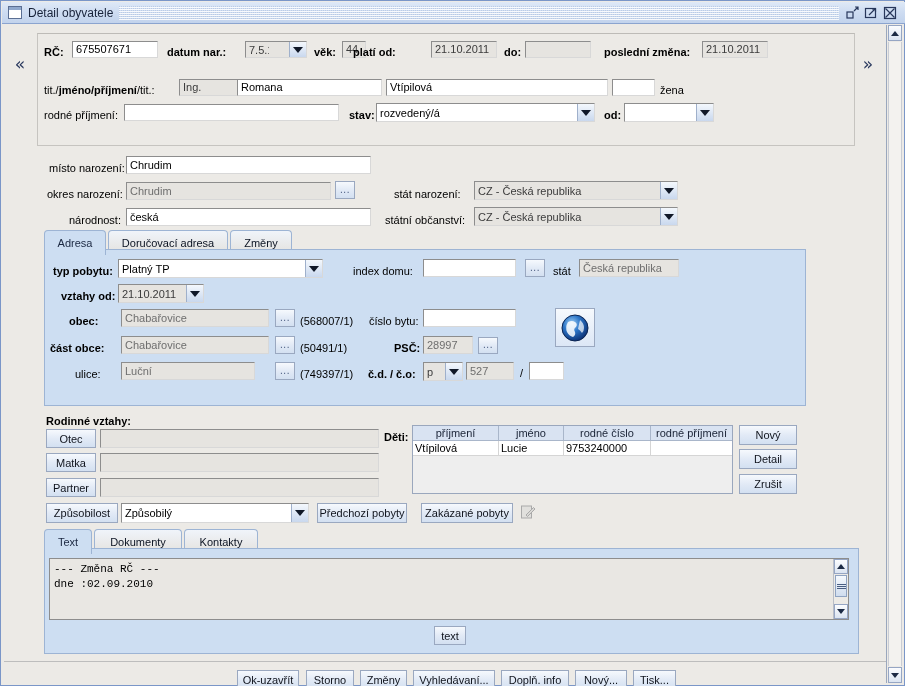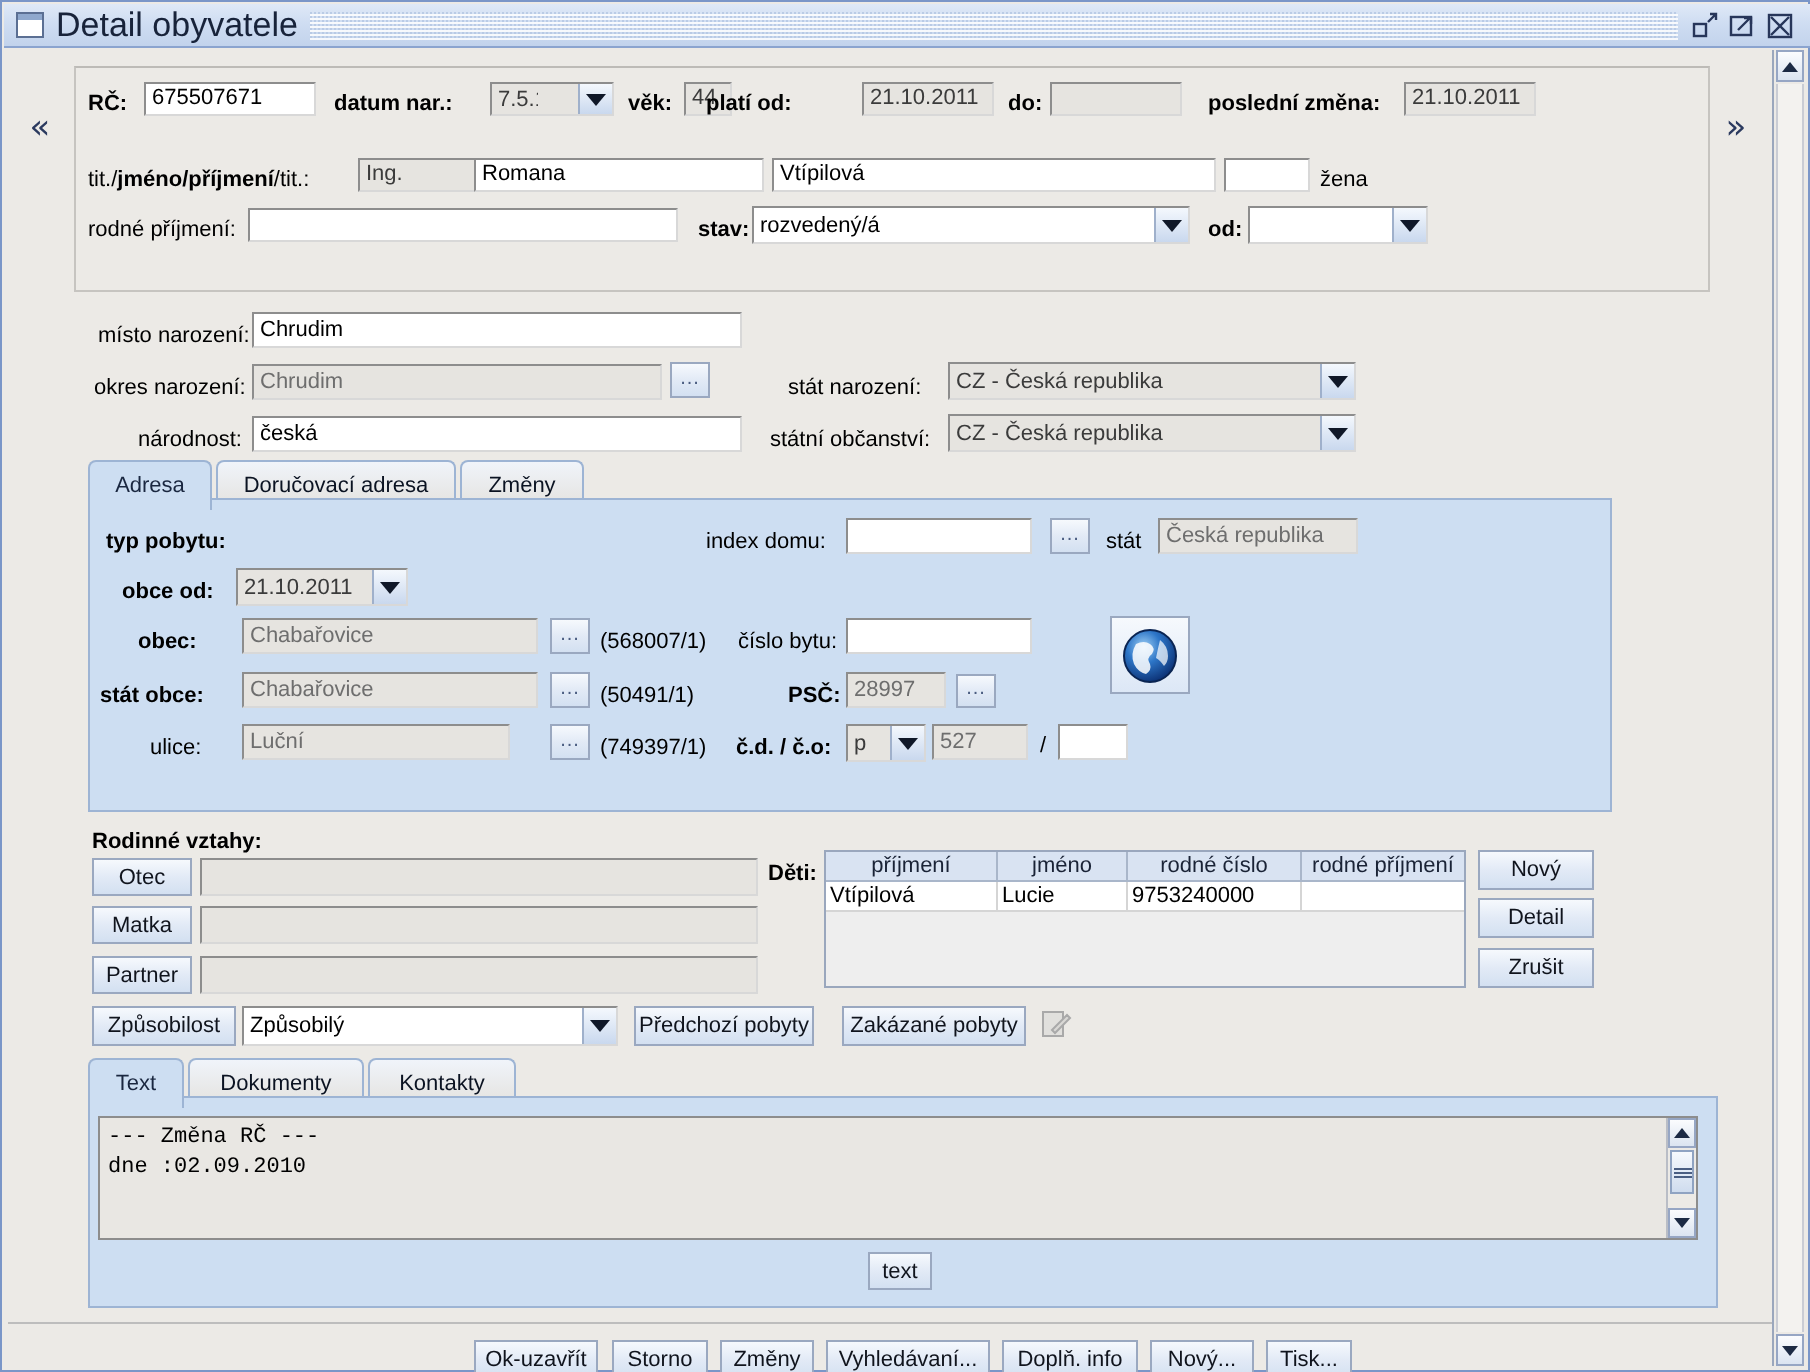--- a/index.html
+++ b/index.html
@@ -29,21 +29,21 @@
   .titlebar .tb-icon {
     width: 14px; height: 13px; margin-left: 6px; margin-right: 6px;
     background: #ffffff; border: 1px solid #5b6f93;
     position: relative; flex: none;
   }
   .titlebar .tb-icon:before {
     content: ""; position: absolute; left: 0; top: 0; right: 0; height: 3px;
     background: #8fa8cd;
   }
   .titlebar .tb-title {
-    font-size: 17px; color: #18233a; white-space: nowrap; flex: none;
+    font-size: 12px; color: #18233a; white-space: nowrap; flex: none;
   }
   .titlebar .tb-fill {
     flex: 1; height: 14px; margin: 0 6px;
     background-image: repeating-linear-gradient(0deg, #ffffff 0 1px, transparent 1px 2px),
                       repeating-linear-gradient(90deg, #b6c8e4 0 1px, transparent 1px 2px);
     opacity: .85;
   }
   .tb-btns { display: flex; gap: 4px; margin-right: 7px; flex: none; }
   .tb-btn {
     width: 15px; height: 14px; position: relative;
@@ -341,35 +341,41 @@
 
     <div class="tabstrip" style="left:40px; top:205px; width:260px;">
       <div class="tab sel" style="left:0;  width:62px;">Adresa</div>
       <div class="tab" style="left:64px;width:120px;">Doručovací adresa</div>
       <div class="tab" style="left:186px;width:62px;">Změny</div>
     </div>
 
     <div class="panel-blue" style="left:40px; top:224px; width:762px; height:157px;"></div>
 
     <div class="lbl b" style="left:49px; top:239px;">typ pobytu:</div>
-
-    <div class="lbl b" style="left:57px; top:264px;">obce od:</div>
+    <div class="combo" style="left:114px; top:234px; width:205px; height:19px;">
+      <div class="c-txt">Platný TP</div>
+      <div class="c-btn">
+          <span class="tri down"></span>
+        </div>
+    </div>
+
+    <div class="lbl b" style="left:57px; top:264px;">vztahy od:</div>
     <div class="combo ro" style="left:114px; top:259px; width:86px; height:19px;">
       <div class="c-txt">21.10.2011</div>
       <div class="c-btn">
           <span class="tri down"></span>
         </div>
     </div>
 
     <div class="lbl b" style="left:65px; top:289px;">obec:</div>
     <div class="fld grey" style="left:117px; top:284px; width:148px; height:18px;">Chabařovice</div>
     <div class="btn dots" style="left:271px; top:284px; width:20px; height:18px;">...</div>
     <div class="lbl" style="left:296px; top:289px;">(568007/1)</div>
 
-    <div class="lbl b" style="left:46px; top:316px;">stát obce:</div>
+    <div class="lbl b" style="left:46px; top:316px;">část obce:</div>
     <div class="fld grey" style="left:117px; top:311px; width:148px; height:18px;">Chabařovice</div>
     <div class="btn dots" style="left:271px; top:311px; width:20px; height:18px;">...</div>
     <div class="lbl" style="left:296px; top:316px;">(50491/1)</div>
 
     <div class="lbl" style="left:71px; top:342px;">ulice:</div>
     <div class="fld grey" style="left:117px; top:337px; width:134px; height:18px;">Luční</div>
     <div class="btn dots" style="left:271px; top:337px; width:20px; height:18px;">...</div>
     <div class="lbl" style="left:296px; top:342px;">(749397/1)</div>
 
     <div class="lbl" style="left:349px; top:239px;">index domu:</div>

